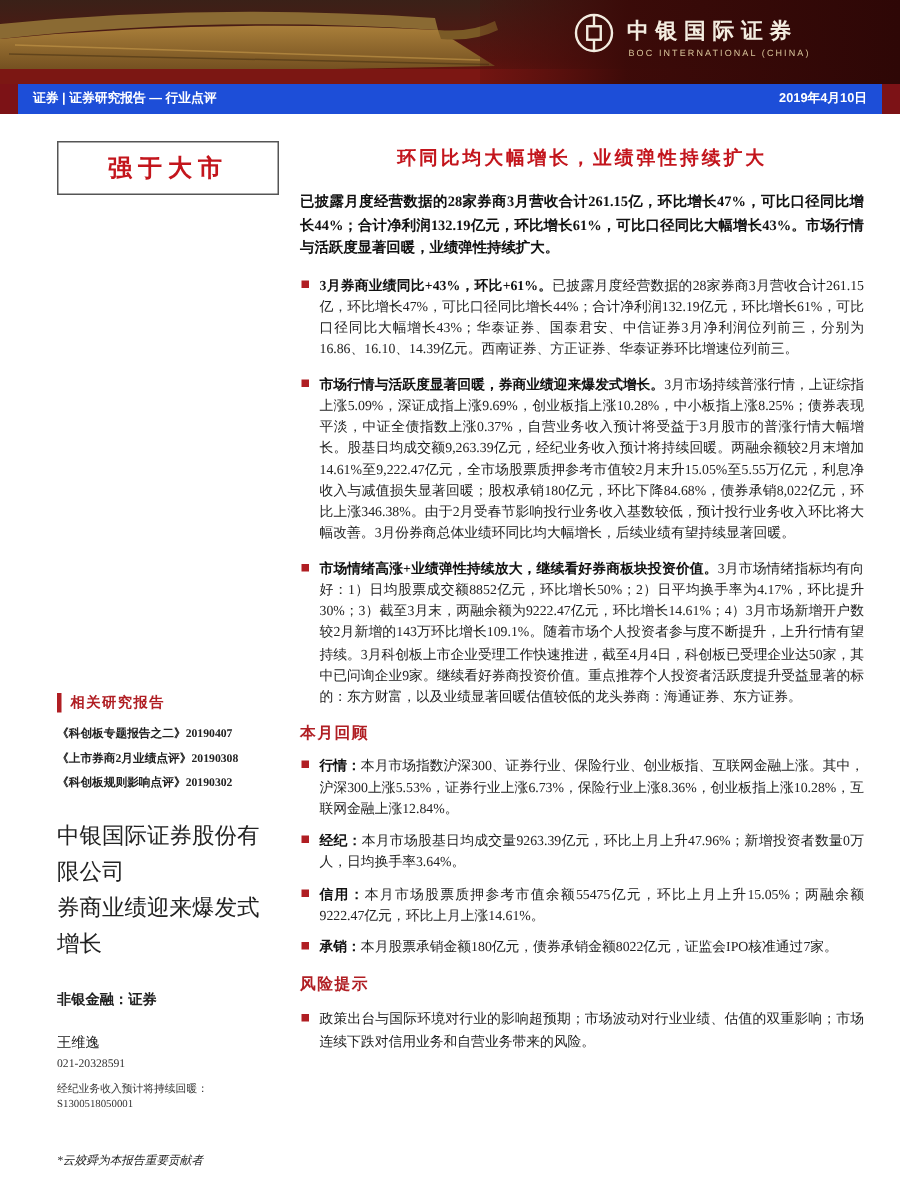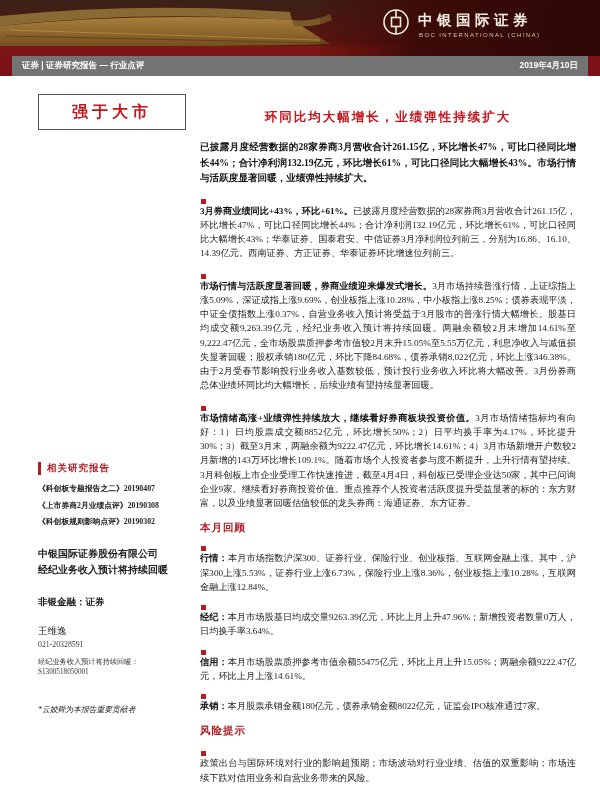--- a/index.html
+++ b/index.html
@@ -7,21 +7,21 @@
   .page{
     width:600px;height:800px;margin:0 auto;background:#fff;
     position:relative;overflow:hidden;
     font-family:"Liberation Serif","DejaVu Serif",serif;color:#222;
   }
   
   .hero{height:56px;position:relative;background:#f0abfc;}
   .hero svg{display:block;}
   
   .topbar{
-    height:20px;background:#737373;display:flex;align-items:center;
+    height:20px;background:#1d4ed8;display:flex;align-items:center;
     justify-content:space-between;position:relative;
     font-family:"Liberation Sans","DejaVu Sans",sans-serif;
     font-size:8.5px;font-weight:bold;color:#fff;padding:0 22px;
   }
   .topbar::before,.topbar::after{
     content:"";position:absolute;top:0;bottom:0;width:12px;background:#7c1216;
   }
   .topbar::before{left:0;}
   .topbar::after{right:0;}
   
@@ -33,42 +33,42 @@
     border:1px solid #555;text-align:center;padding:7px 0 6px;
     color:#c3151c;font-weight:bold;font-size:16px;letter-spacing:4px;margin-top:6px;
   }
   
   .sidebar{margin-top:332px;}
   .rel-heading{
     color:#b01e23;font-weight:bold;font-size:9.5px;
     border-left:3px solid #b01e23;padding-left:6px;margin-bottom:9px;letter-spacing:1px;
   }
   .rel-item{font-size:7.8px;font-weight:bold;color:#222;margin-bottom:6px;line-height:1.35;cursor:pointer;}
-  .company-block{margin-top:18px;font-weight:bold;font-size:10px;line-height:1.6;}
+  .company-block{margin-top:18px;font-weight:normal;font-size:15px;line-height:1.6;}
   .sector{margin-top:18px;font-weight:bold;font-size:9.5px;}
   .analyst-name{margin-top:16px;font-size:9.5px;}
   .contact-line{font-size:7.8px;color:#333;line-height:1.8;}
   .email{color:#333;}
   .license{font-size:7.2px;color:#333;margin-top:5px;line-height:1.5;}
   .footnote{font-style:italic;font-size:7.8px;margin-top:26px;color:#222;}
   
   .title-block{text-align:center;}
   .doc-title{
     color:#8c1c20;font-weight:bold;font-size:21px;letter-spacing:2px;
     padding:4px 0 10px;border-bottom:1px solid #777;
   }
   .doc-subtitle{
-    margin-top:21px;color:#c3151c;font-weight:bold;font-size:12.5px;letter-spacing:2px;
+    margin-top:9px;color:#c3151c;font-weight:bold;font-size:12.5px;letter-spacing:2px;
   }
   
   .body-text{margin-top:13px;}
   .intro{
     font-weight:bold;font-size:9.6px;line-height:1.62;text-align:justify;color:#111;
   }
-  .bullet{display:flex;margin-top:9px;flex-direction:column;}
+  .bullet{display:flex;margin-top:9px;}
   .bullet-sq{width:5px;height:5px;background:#b01e23;margin:4px 7px 0 1px;flex-shrink:0;}
   .bullet p{font-size:9.2px;line-height:1.55;text-align:justify;color:#222;}
   .lead{font-weight:bold;color:#111;}
   .section-heading{
     color:#b01e23;font-weight:bold;font-size:10.5px;margin:11px 0 1px;letter-spacing:1px;
   }
   .review .bullet{margin-top:7px;}
 </style>
 </head>
 <body>
@@ -129,21 +129,21 @@
       <div class="rating-box">强于大市</div>
 
       <div class="sidebar">
         <div class="rel-heading">相关研究报告</div>
         <div class="rel-item">《科创板专题报告之二》20190407</div>
         <div class="rel-item">《上市券商2月业绩点评》20190308</div>
         <div class="rel-item">《科创板规则影响点评》20190302</div>
 
         <div class="company-block">
           <div>中银国际证券股份有限公司</div>
-          <div>经纪业务收入预计将持续回暖</div>
+          <div>券商业绩迎来爆发式增长</div>
         </div>
 
         <div class="sector">非银金融：证券</div>
 
         <div class="analyst-name">王维逸</div>
         <div class="contact-line">021-20328591</div>
         <div class="license">经纪业务收入预计将持续回暖：S1300518050001</div>
 
         <div class="footnote">*云姣舜为本报告重要贡献者</div>
       </div>

